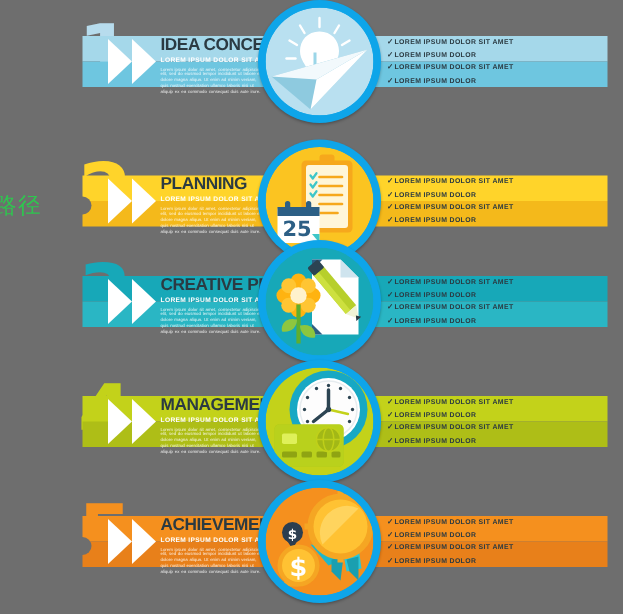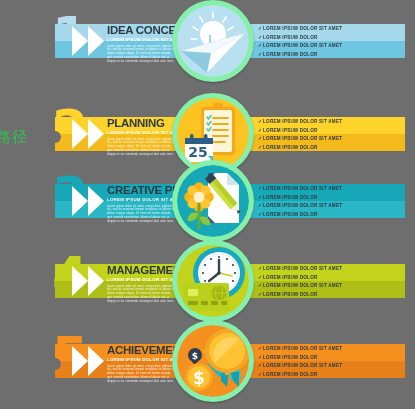--- a/index.html
+++ b/index.html
@@ -145,21 +145,21 @@
   }
 
   
   .badge {
     position: absolute;
     left: 172px;
     top: 0px;
     width: 82px;
     height: 82px;
     border-radius: 50%;
-    background: #86efac;
+    background: #0ea5e9;
     box-shadow: 0 1px 2px rgba(0,0,0,.28);
     overflow: hidden;
   }
   .badge .inner {
     position: absolute;
     left: 5px; top: 5px;
     width: 72px; height: 72px;
     border-radius: 50%;
     overflow: hidden;
   }

